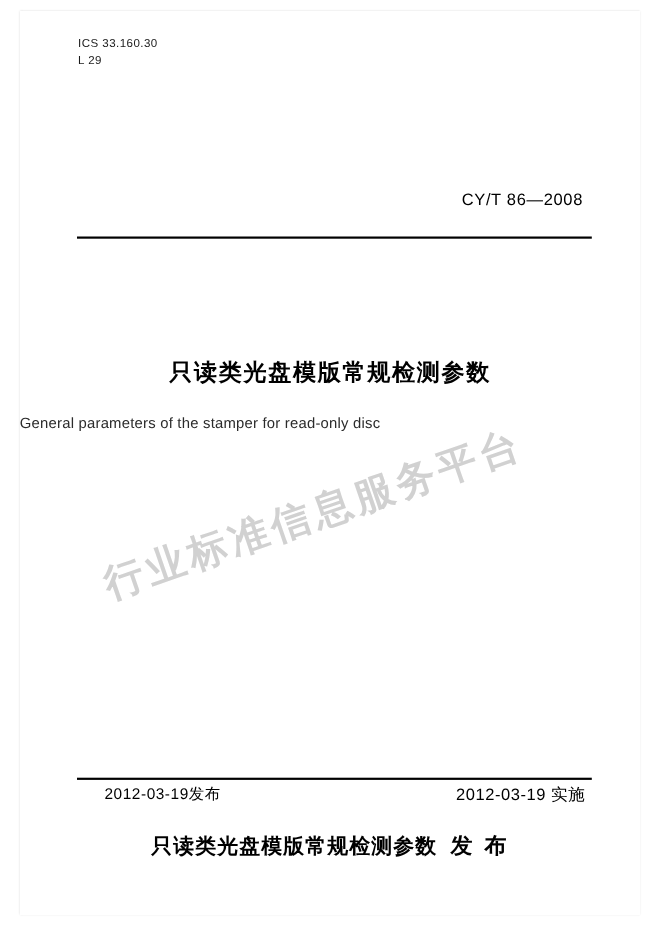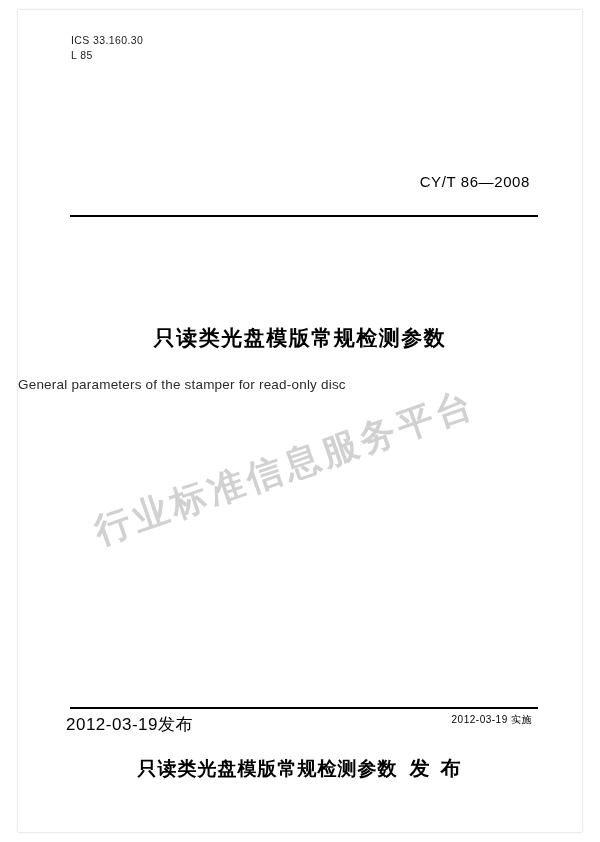--- a/index.html
+++ b/index.html
@@ -134,32 +134,32 @@
     position: absolute;
     left: 52px;
     right: 44px;
     top: 697px;
     height: 2px;
     background: #000;
   }
 
   .date-issue {
     position: absolute;
-    left: 48px;
+    left: 77px;
     top: 703px;
-    font-size: 17px;
+    font-size: 14px;
     color: #000;
     letter-spacing: 0.5px;
     font-family: "Liberation Sans", sans-serif;
   }
   .date-impl {
     position: absolute;
     right: 50px;
     top: 703px;
-    font-size: 10px;
+    font-size: 15px;
     color: #000;
     letter-spacing: 0.5px;
     font-family: "Liberation Sans", sans-serif;
   }
 
   .publisher {
     position: absolute;
     left: 0;
     right: 0;
     top: 745px;
@@ -178,21 +178,21 @@
   }
 </style>
 </head>
 <body>
 
 <div class="page">
   <div class="sheet">
 
     <div class="ics">
       <div>ICS 33.160.30</div>
-      <div>L 85</div>
+      <div>L 29</div>
     </div>
 
 
 
     <div class="std-number">CY/T 86—2008</div>
 
     <div class="rule-top"></div>
 
     <div class="subject-cn">只读类光盘模版常规检测参数</div>
     <div class="subject-en">General parameters of the stamper for read-only disc</div>

